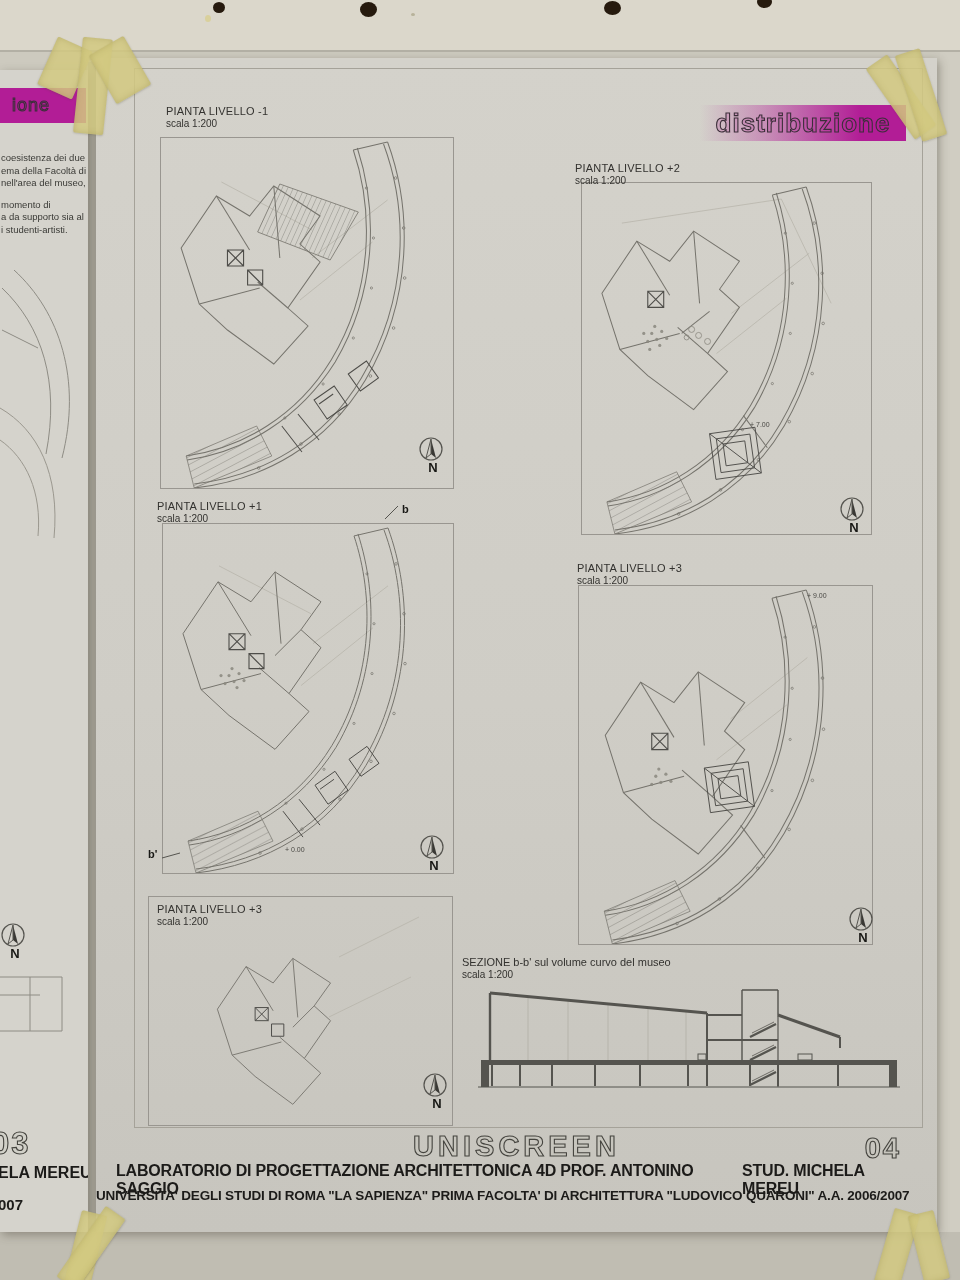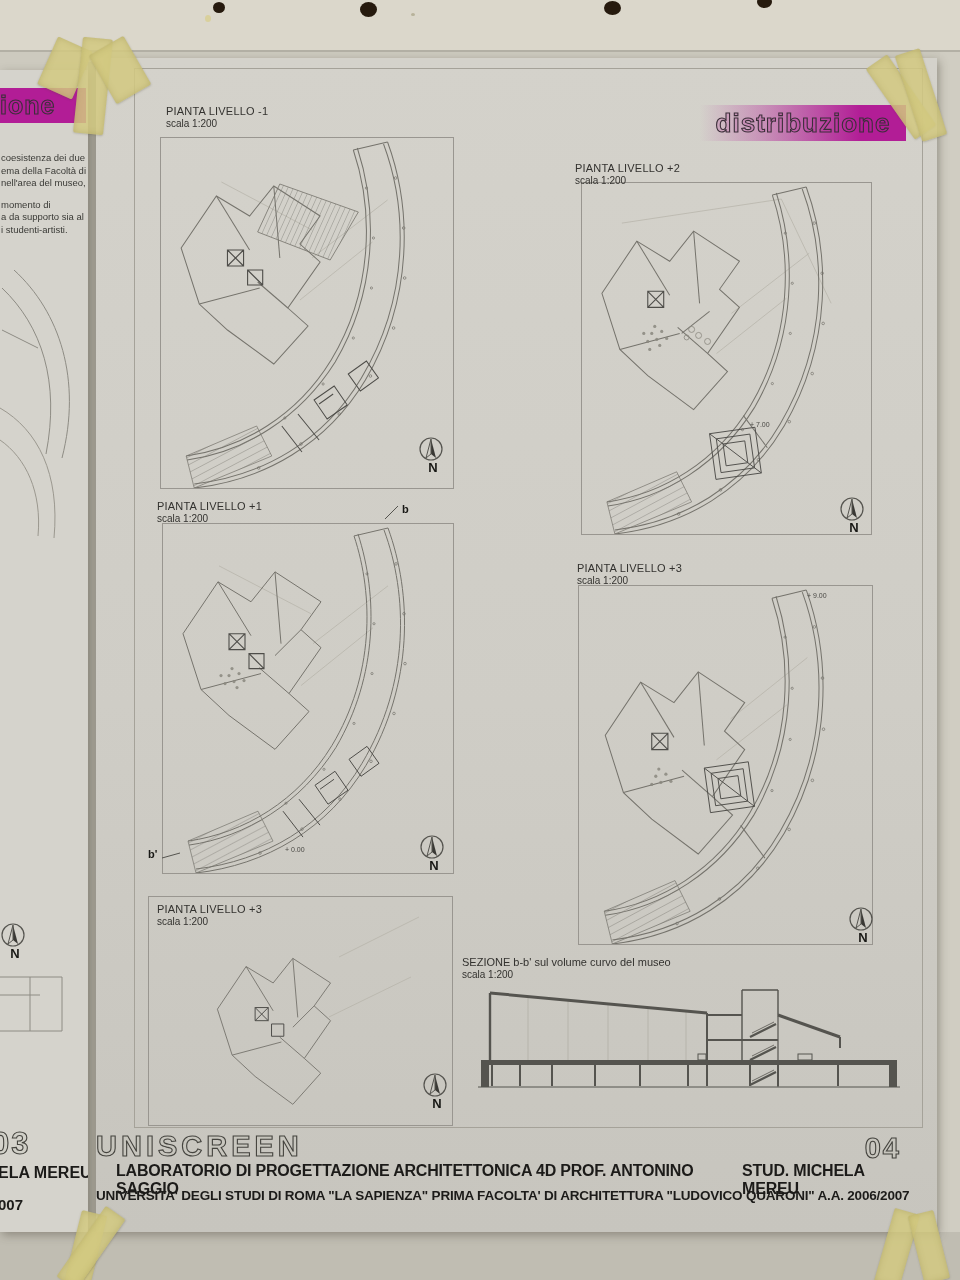--- a/index.html
+++ b/index.html
@@ -22,21 +22,21 @@
                border:1px solid #a5a299;pointer-events:none;}
   
   .band{position:absolute;display:flex;align-items:center;}
   .outline{color:rgba(195,192,183,.18);-webkit-text-stroke:1.1px #45443f;}
   .outline-magenta{color:rgba(178,29,150,.15);-webkit-text-stroke:1.1px #3c2f3a;}
   #banner{left:604px;top:47px;width:206px;height:36px;
           background:linear-gradient(90deg,rgba(178,29,150,0) 0%,rgba(178,29,150,.35) 30%,#b21d96 78%);
           justify-content:center;}
   #banner .t{font-size:26px;font-weight:bold;letter-spacing:1px;}
   #left-band{left:0;top:18px;width:86px;height:35px;background:#b21d96;}
-  #left-band .t{font-size:25px;font-weight:bold;letter-spacing:1px;padding-left:0;}
+  #left-band .t{font-size:18px;font-weight:normal;letter-spacing:1px;padding-left:12px;}
   
   .lp-par{position:absolute;left:1px;top:82px;width:86px;font-size:9.5px;line-height:12.5px;color:#3a3a36;}
   .lp-par .sp{margin-top:9px;}
   .lp-num{position:absolute;left:-8px;top:1056px;font-size:31px;font-weight:bold;letter-spacing:2px;}
   .lp-stud{position:absolute;left:-2px;top:1094px;font-size:16px;font-weight:bold;color:#1c1b19;white-space:nowrap;}
   .lp-year{position:absolute;left:-2px;top:1126px;font-size:15px;font-weight:bold;color:#1c1b19;}
   
   .panel{position:absolute;border:1px solid #999690;}
   .plabel{position:absolute;color:#33322f;white-space:nowrap;z-index:3;}
   .plabel .t1{font-size:11px;letter-spacing:.2px;}
@@ -44,21 +44,21 @@
   .plan-svg{position:absolute;left:0;top:0;width:100%;height:100%;}
   .north{position:absolute;width:30px;text-align:center;z-index:3;}
   .north .nl{font-size:13px;font-weight:bold;color:#181815;margin-top:-2px;}
   .elev{position:absolute;font-size:7px;color:#4a4945;white-space:nowrap;z-index:3;}
   .marker{position:absolute;font-size:11px;font-weight:bold;color:#181815;z-index:3;}
   
   .sec-label{position:absolute;left:366px;top:898px;color:#33322f;}
   .sec-label .t1{font-size:11px;text-align:right;}
   .sec-label .t2{font-size:10px;margin-top:1px;}
   #section-svg{position:absolute;left:372px;top:926px;}
-  .f-title{position:absolute;left:0;top:1072px;width:841px;text-align:left;
+  .f-title{position:absolute;left:0;top:1072px;width:841px;text-align:center;
            font-size:29px;font-weight:bold;letter-spacing:4px;}
   .f-num{position:absolute;right:36px;top:1074px;font-size:29px;font-weight:bold;letter-spacing:2px;}
   .f-row{position:absolute;left:20px;top:1104px;width:804px;display:flex;
          justify-content:space-between;font-weight:bold;color:#1c1b19;font-size:16px;letter-spacing:-.2px;}
   .f-univ{position:absolute;left:0;top:1130px;width:841px;text-align:left;
           font-weight:bold;color:#1c1b19;font-size:13.5px;letter-spacing:-.2px;}
   
   .tape{position:absolute;background:rgba(210,201,128,.85);border-radius:2px;
         box-shadow:inset 0 0 6px rgba(140,130,60,.35),0 1px 2px rgba(80,75,50,.25);}
   svg{display:block;}

